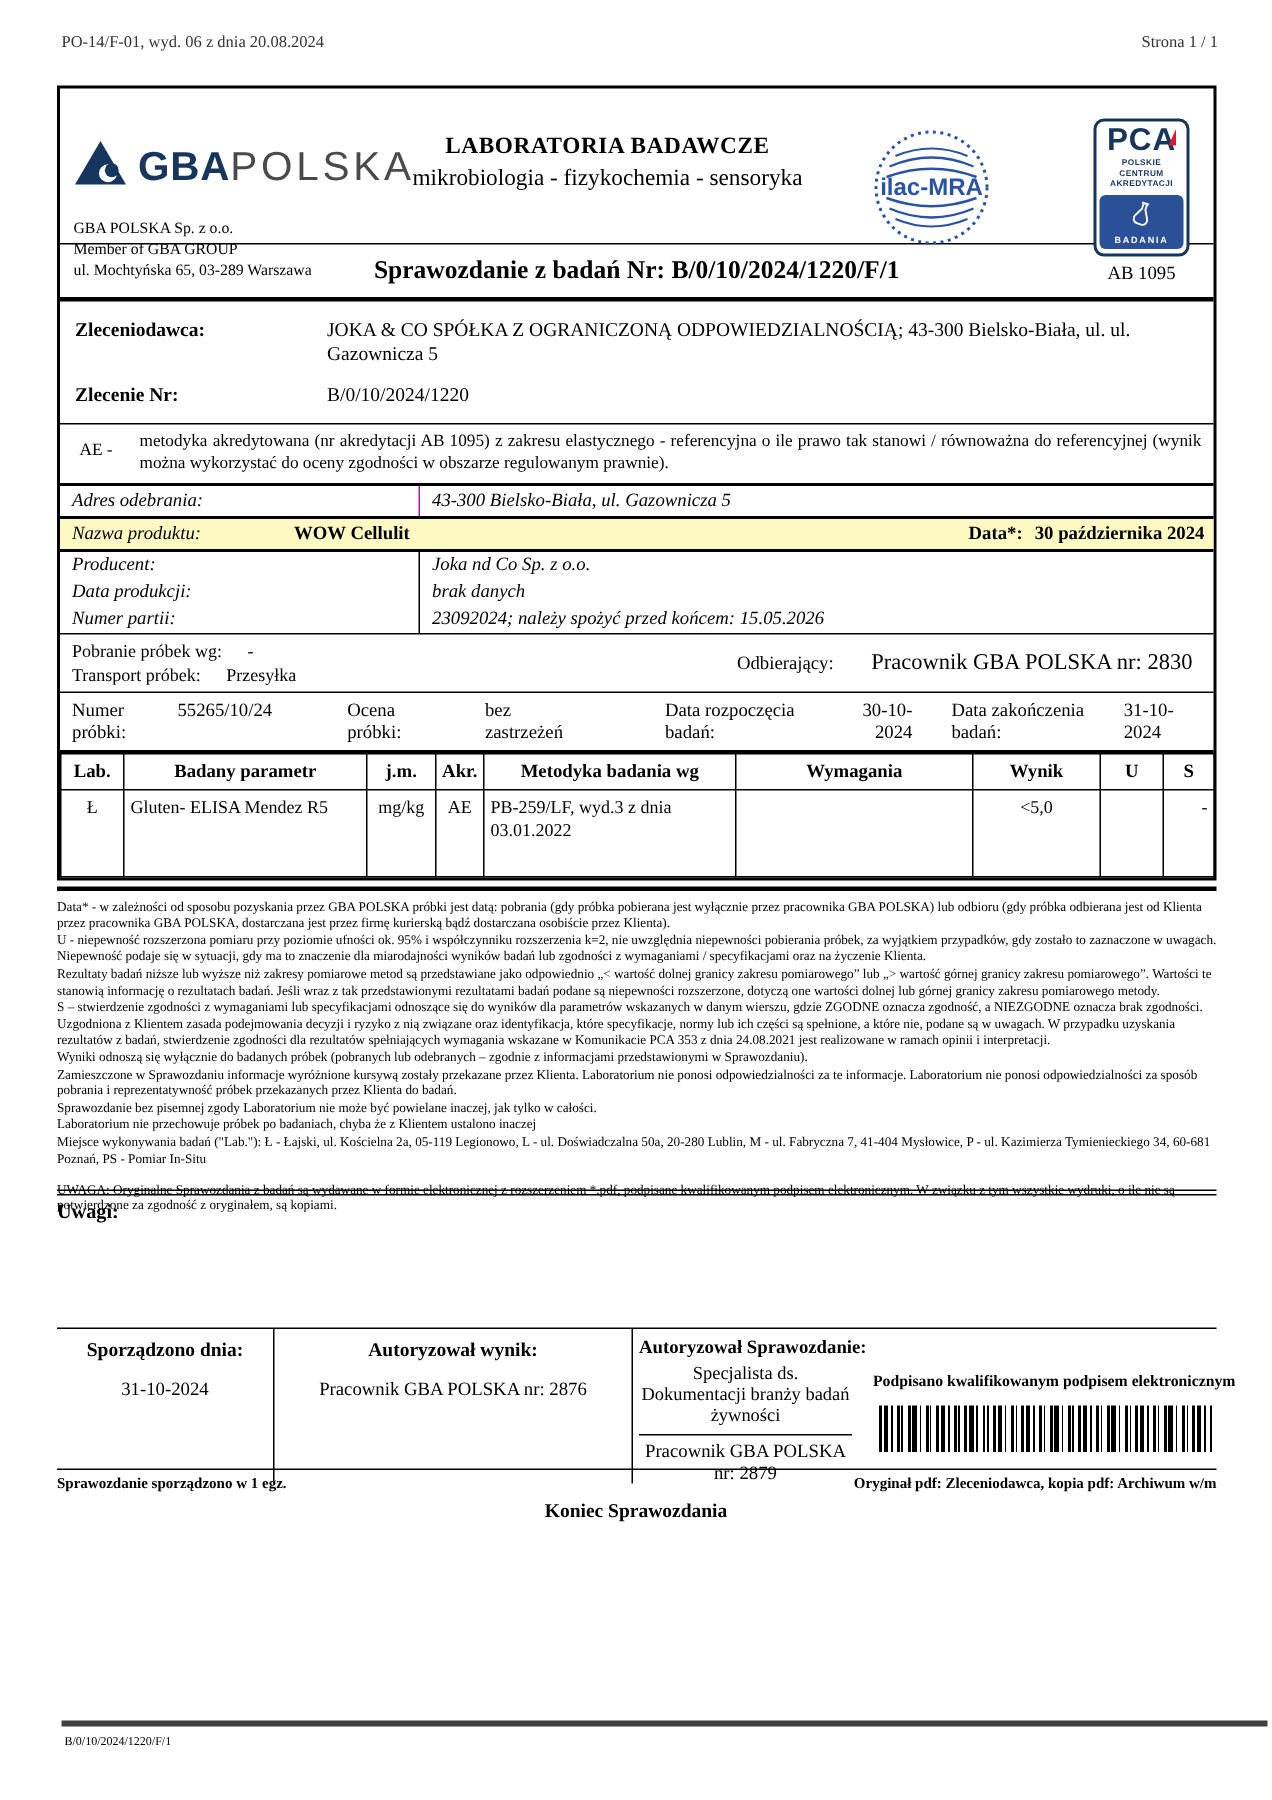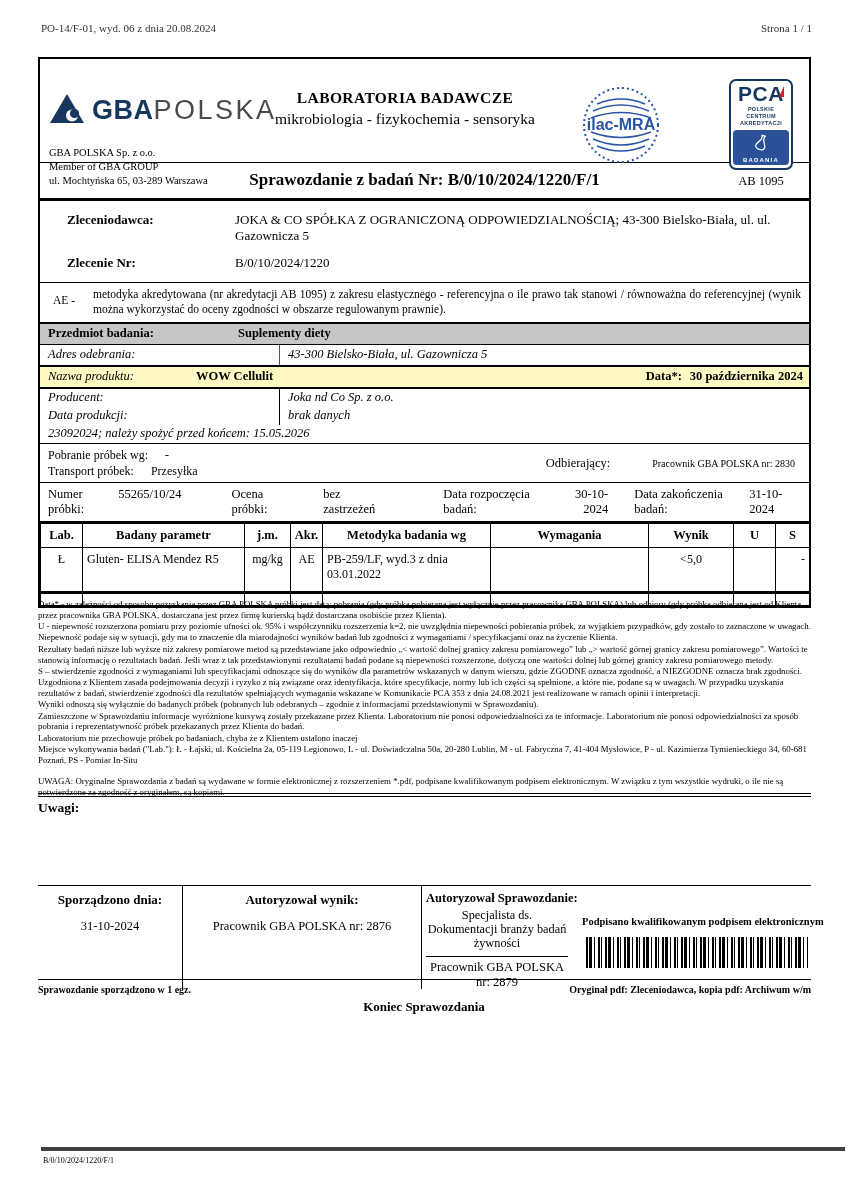--- a/index.html
+++ b/index.html
@@ -39,21 +39,21 @@
   .pca-badania { color:#fff; font-size:6px; font-weight:bold; letter-spacing:1.2px; margin-top:1px; }
   .pca-ab { font-size:12.5px; margin-top:4px; color:#000; font-family:"Liberation Serif", serif; }
 
   
   .report-title { text-align:center; font-weight:bold; font-size:17px; padding:7px 0 8px;
                   border-bottom:3px solid #000; }
 
   
   .client-section { padding:9px 0 2px; border-bottom:1px solid #000; }
   .client-row { display:flex; padding:2px 8px 9px 10px; font-size:13px; }
-  .client-label { width:168px; font-weight:bold; flex-shrink:0;margin-left:17px; }
+  .client-label { width:168px; font-weight:bold; flex-shrink:0; }
 
   
   .ae-box { display:flex; padding:4px 8px 5px 13px; border-bottom:2px solid #000; font-size:11.5px; }
   .ae-prefix { width:40px; flex-shrink:0; padding-top:7px; }
   .ae-text { flex:1; text-align:justify; line-height:1.3; }
 
   
   .row-przedmiot { display:flex; background:#c6c6c6; border-bottom:1px solid #000;
                    font-weight:bold; font-size:12.5px; padding:2px 8px 3px 8px; }
   .row-przedmiot .lbl { width:190px; }
@@ -70,21 +70,21 @@
   .prod-line { display:flex; font-size:12.5px; }
   .prod-line .split-left { border-right:1px solid #000; padding:1px 25px 2px 8px; }
   .prod-line .split-right { padding:1px 8px 2px 8px; }
 
   
   .row-sampling { display:flex; align-items:center; border-bottom:1px solid #000;
                   font-size:12px; padding:3px 8px; }
   .sampling-left div { line-height:1.35; }
   .sampling-left .v { margin-left:14px; }
   .odb-label { margin-left:auto; font-size:12.5px; }
-  .odb-value { margin-left:42px; margin-right:6px; font-size:10px; }
+  .odb-value { margin-left:25px; margin-right:6px; font-size:15px; }
   .row-sample { display:flex; border-bottom:2px solid #000; font-size:12.5px; padding:4px 8px; align-items:baseline; }
   .row-sample .m1 { margin-left:7px; } .row-sample .m2 { margin-left:50px; }
   .row-sample .m3 { margin-left:31px; } .row-sample .m4 { margin-left:58px; }
   .row-sample .m5 { margin-left:10px;text-align:right; } .row-sample .m6 { margin-left:26px; }
   .row-sample .m7 { margin-left:8px; margin-right:2px; }
 
   
   table.results { width:100%; border-collapse:collapse; table-layout:fixed; }
   table.results th, table.results td { border:1px solid #000; }
   table.results th { font-size:12.5px; font-weight:bold; padding:4px 2px; }
@@ -203,24 +203,20 @@
         <span class="client-label">Zlecenie Nr:</span>
         <span>B/0/10/2024/1220</span>
       </div>
     </div>
 
     <div class="ae-box">
       <span class="ae-prefix">AE -</span>
       <span class="ae-text">metodyka akredytowana (nr akredytacji AB 1095) z zakresu elastycznego - referencyjna o ile prawo tak stanowi / równoważna do referencyjnej (wynik można wykorzystać   do oceny zgodności w obszarze regulowanym prawnie).</span>
     </div>
 
-    <div class="row-przedmiot">
-      <span class="lbl">Przedmiot badania:</span>
-      <span>Suplementy diety</span>
-    </div>
 
     <div class="row-split">
       <span class="split-left">Adres odebrania:</span>
       <span class="split-right">43-300 Bielsko-Biała, ul. Gazownicza 5</span>
     </div>
 
     <div class="row-nazwa">
       <span class="lbl">Nazwa produktu:</span>
       <span class="val">WOW Cellulit</span>
       <span class="date">
@@ -231,20 +227,21 @@
     <div class="prod-rows">
       <div class="prod-line">
         <span class="split-left">Producent:</span>
         <span class="split-right">Joka nd Co Sp. z o.o.</span>
       </div>
       <div class="prod-line">
         <span class="split-left">Data  produkcji:</span>
         <span class="split-right">brak danych</span>
       </div>
       <div class="prod-line">
+        <span class="split-left">Numer partii:</span>
         <span class="split-right">23092024; należy spożyć przed końcem: 15.05.2026</span>
       </div>
     </div>
 
     <div class="row-sampling">
       <div class="sampling-left">
         <div>
           <span>Pobranie próbek wg:</span>
           <span class="v">-</span>
         </div>
@@ -310,20 +307,21 @@
   </div>
 
   <div class="notes">
     <div class="notes-list">
         <div>Data* - w zależności od sposobu pozyskania przez GBA POLSKA próbki jest datą: pobrania (gdy próbka pobierana jest wyłącznie przez pracownika GBA POLSKA) lub odbioru (gdy próbka odbierana jest od Klienta przez pracownika GBA POLSKA, dostarczana jest przez firmę kurierską bądź dostarczana osobiście przez Klienta).</div>
         <div>U - niepewność rozszerzona pomiaru przy poziomie ufności ok. 95% i współczynniku rozszerzenia k=2, nie uwzględnia niepewności pobierania próbek, za wyjątkiem przypadków, gdy zostało to zaznaczone w uwagach. Niepewność podaje się w sytuacji, gdy ma to znaczenie dla miarodajności wyników badań lub zgodności z wymaganiami / specyfikacjami oraz na życzenie Klienta.</div>
         <div>Rezultaty badań niższe lub wyższe niż zakresy pomiarowe metod są przedstawiane jako odpowiednio „&lt; wartość dolnej granicy zakresu pomiarowego” lub „&gt; wartość górnej granicy zakresu pomiarowego”. Wartości te stanowią informację o rezultatach badań. Jeśli wraz z tak przedstawionymi rezultatami badań podane są niepewności rozszerzone, dotyczą one wartości dolnej lub górnej granicy zakresu pomiarowego metody.</div>
         <div>S – stwierdzenie zgodności z wymaganiami lub specyfikacjami odnoszące się do wyników dla parametrów wskazanych w danym wierszu, gdzie ZGODNE oznacza zgodność, a NIEZGODNE oznacza brak zgodności. Uzgodniona z Klientem zasada podejmowania decyzji i ryzyko z nią związane oraz identyfikacja, które specyfikacje, normy lub ich części są spełnione, a które nie, podane są w uwagach. W przypadku uzyskania rezultatów z badań, stwierdzenie zgodności dla rezultatów spełniających wymagania wskazane w Komunikacie PCA 353 z dnia 24.08.2021 jest realizowane w ramach opinii i interpretacji.</div>
         <div>Wyniki odnoszą się wyłącznie do badanych próbek (pobranych lub odebranych – zgodnie z informacjami przedstawionymi w Sprawozdaniu).</div>
         <div>Zamieszczone w Sprawozdaniu informacje wyróżnione kursywą zostały przekazane przez Klienta. Laboratorium nie ponosi odpowiedzialności za te informacje. Laboratorium nie ponosi odpowiedzialności za sposób pobrania i reprezentatywność próbek przekazanych przez Klienta do badań.</div>
+        <div>Sprawozdanie bez pisemnej zgody Laboratorium nie może być powielane inaczej, jak tylko w całości.</div>
         <div>Laboratorium nie przechowuje próbek po badaniach, chyba że z Klientem ustalono inaczej</div>
         <div>Miejsce wykonywania badań ("Lab."): Ł - Łajski, ul. Kościelna 2a, 05-119 Legionowo, L - ul. Doświadczalna 50a, 20-280 Lublin, M - ul. Fabryczna 7, 41-404 Mysłowice, P - ul. Kazimierza Tymienieckiego 34, 60-681 Poznań, PS - Pomiar In-Situ</div>
       </div>
     <div class="uwaga-note">UWAGA: Oryginalne Sprawozdania z badań są wydawane w formie elektronicznej z rozszerzeniem *.pdf, podpisane kwalifikowanym podpisem elektronicznym. W związku z tym wszystkie wydruki, o ile nie są potwierdzone za zgodność z oryginałem, są kopiami.</div>
   </div>
 
   <div class="uwagi-heading">Uwagi:</div>
 
   <div class="sig-table">
     <div class="sig-c1">

